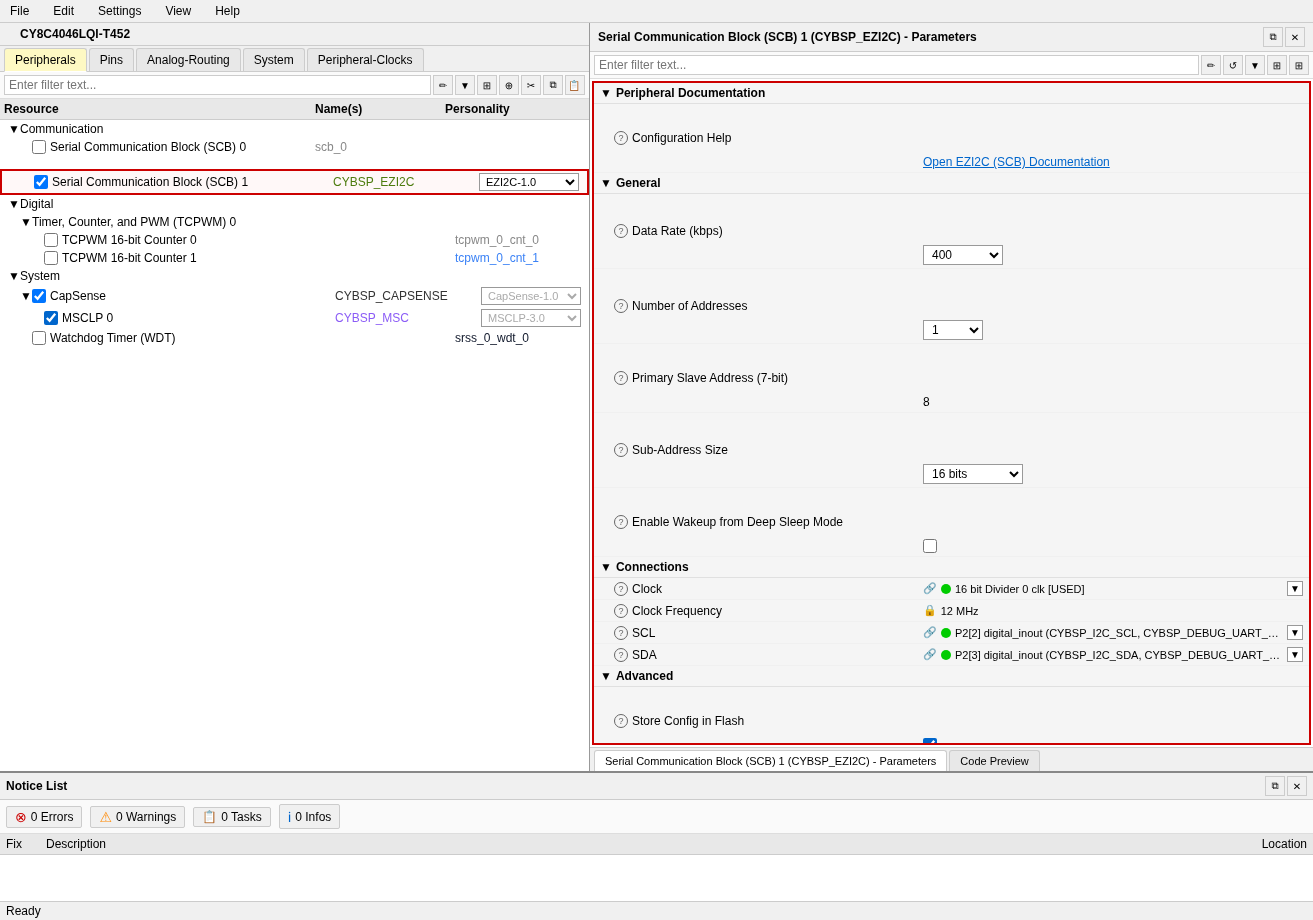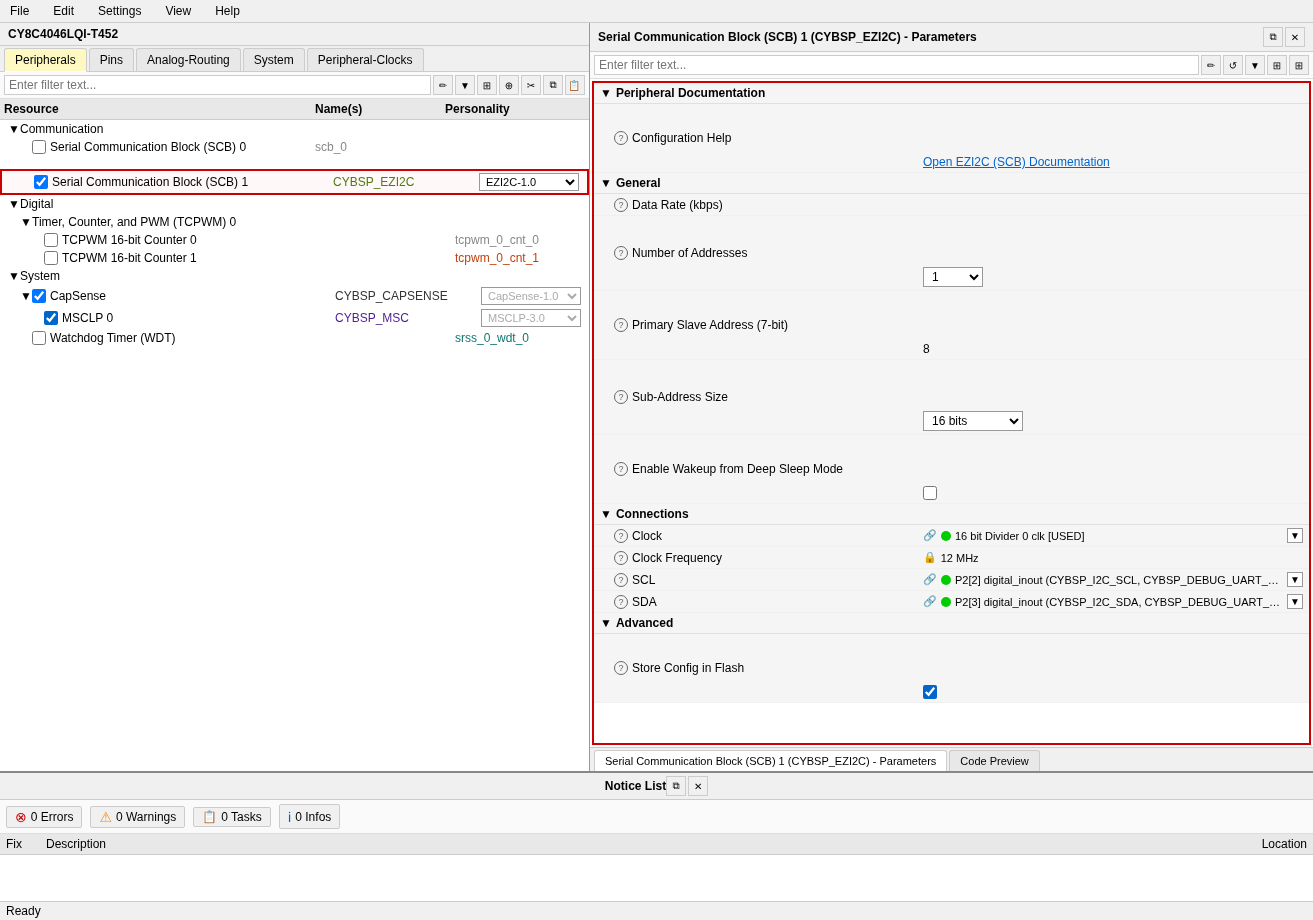--- a/index.html
+++ b/index.html
@@ -3,21 +3,21 @@
   <meta charset="utf-8">
   <style>
     * { box-sizing: border-box; margin: 0; padding: 0; font-family: 'Segoe UI', Arial, sans-serif; font-size: 12px; }
     body { background: #f0f0f0; display: flex; flex-direction: column; height: 920px; overflow: hidden; }
     
     
     .menu-bar { background: #f0f0f0; border-bottom: 1px solid #ccc; padding: 2px 4px; display: flex; align-items: center; gap: 12px; }
     .menu-item { padding: 2px 6px; cursor: pointer; }
     
     
-    .title-area { background: #f0f0f0; padding: 4px 8px; font-weight: bold; border-bottom: 1px solid #ccc; }
+    .title-area { background: #f0f0f0; padding: 4px 20px; font-weight: bold; border-bottom: 1px solid #ccc; }
     
     
     .main-content { display: flex; flex: 1; overflow: hidden; }
     
     
     .left-panel { width: 590px; display: flex; flex-direction: column; border-right: 1px solid #999; background: #fff; }
     
     
     .tab-bar { display: flex; background: #f0f0f0; border-bottom: 1px solid #ccc; padding: 2px 4px 0; }
     .tab { padding: 4px 10px; border: 1px solid #ccc; border-bottom: none; background: #e8e8e8; margin-right: 2px; cursor: pointer; border-radius: 3px 3px 0 0; }
@@ -91,21 +91,21 @@
     
     .checkbox-blue { width: 14px; height: 14px; accent-color: #0066cc; }
     
     
     .bottom-tab-bar { display: flex; background: #f0f0f0; border-top: 1px solid #ccc; padding: 2px 4px 0; }
     .bottom-tab { padding: 4px 10px; border: 1px solid #ccc; border-bottom: none; background: #e8e8e8; margin-right: 2px; cursor: pointer; border-radius: 3px 3px 0 0; font-size: 11px; }
     .bottom-tab.active { background: #fff; }
     
     
     .notice-list { height: 130px; border-top: 2px solid #888; background: #fff; display: flex; flex-direction: column; }
-    .notice-title-bar { display: flex; align-items: center; justify-content: center; background: #f0f0f0; border-bottom: 1px solid #ccc; padding: 3px 6px; }
+    .notice-title-bar { display: flex; align-items: center; justify-content: space-between; background: #f0f0f0; border-bottom: 1px solid #ccc; padding: 3px 6px; }
     .notice-title { font-weight: bold; }
     .notice-filter-bar { display: flex; align-items: center; gap: 8px; padding: 4px 6px; border-bottom: 1px solid #ddd; background: #fafafa; }
     .notice-btn { display: flex; align-items: center; gap: 4px; padding: 2px 8px; border: 1px solid #ccc; background: #f0f0f0; cursor: pointer; border-radius: 2px; }
     .notice-content { flex: 1; overflow-y: auto; }
     .notice-header { display: flex; padding: 3px 6px; background: #e8e8e8; border-bottom: 1px solid #ccc; }
     .status-bar { background: #f0f0f0; border-top: 1px solid #ccc; padding: 2px 6px; font-size: 11px; }
     
     .error-icon { color: #cc0000; font-size: 14px; }
     .warning-icon { color: #ff8800; font-size: 14px; }
     .task-icon { color: #666; font-size: 12px; }
@@ -200,21 +200,21 @@
         <span class="expand-icon">&nbsp;</span>
         <input type="checkbox" class="checkbox" style="">
         <span class="item-label">TCPWM 16-bit Counter 0</span>
         <span class="item-name" style="color:#888">tcpwm_0_cnt_0</span>
       </div>
 
       <div class="tree-item indent3">
         <span class="expand-icon">&nbsp;</span>
         <input type="checkbox" class="checkbox" style="">
         <span class="item-label">TCPWM 16-bit Counter 1</span>
-        <span class="item-name" style="color:#c2410c">tcpwm_0_cnt_1</span>
+        <span class="item-name" style="color:#3b82f6">tcpwm_0_cnt_1</span>
       </div>
 
       <div class="tree-item indent1">
         <span class="expand-icon">▼</span>
         <span class="item-label">System</span>
       </div>
 
       <div class="tree-item indent2">
         <span class="expand-icon">▼</span>
         <input type="checkbox" class="checkbox" checked="" style="">
@@ -226,35 +226,35 @@
               <option>CapSense-1.0</option>
             </select>
           </div>
         </span>
       </div>
 
       <div class="tree-item indent3">
         <span class="expand-icon">&nbsp;</span>
         <input type="checkbox" class="checkbox" checked="" style="accent-color: rgb(0, 102, 204);">
         <span class="item-label">MSCLP 0</span>
-        <span class="item-name" style="color:#4c1d95; width:110px">CYBSP_MSC</span>
+        <span class="item-name" style="color:#8b5cf6; width:110px">CYBSP_MSC</span>
         <span class="item-personality">
           <div class="personality-dropdown">
             <select class="personality-select" style="color:#aaa">
               <option>MSCLP-3.0</option>
             </select>
           </div>
         </span>
       </div>
 
       <div class="tree-item indent2">
         <span class="expand-icon">&nbsp;</span>
         <input type="checkbox" class="checkbox" style="">
         <span class="item-label">Watchdog Timer (WDT)</span>
-        <span class="item-name" style="color:#0f766e">srss_0_wdt_0</span>
+        <span class="item-name" style="color:#0f172a">srss_0_wdt_0</span>
       </div>
 
     </div>
   </div>
 
   <div class="right-panel">
 
     <div class="right-title-bar">
       <span class="right-title-text">Serial Communication Block (SCB) 1 (CYBSP_EZI2C) - Parameters</span>
       <div class="title-btns">
@@ -295,20 +295,25 @@
         <div class="section-header">
           <span class="section-expand">▼</span>
           <span>General</span>
         </div>
 
         <div class="param-row">
           <div class="param-name-cell">
             <span class="help-icon">?</span>
             <span>Data Rate (kbps)</span>
           </div>
+          <div class="param-value-cell">
+            <select class="value-dropdown" style="width:80px">
+              <option>400</option>
+            </select>
+          </div>
         </div>
 
         <div class="param-row">
           <div class="param-name-cell">
             <span class="help-icon">?</span>
             <span>Number of Addresses</span>
           </div>
           <div class="param-value-cell">
             <select class="value-dropdown" style="width:60px">
               <option>1</option>

